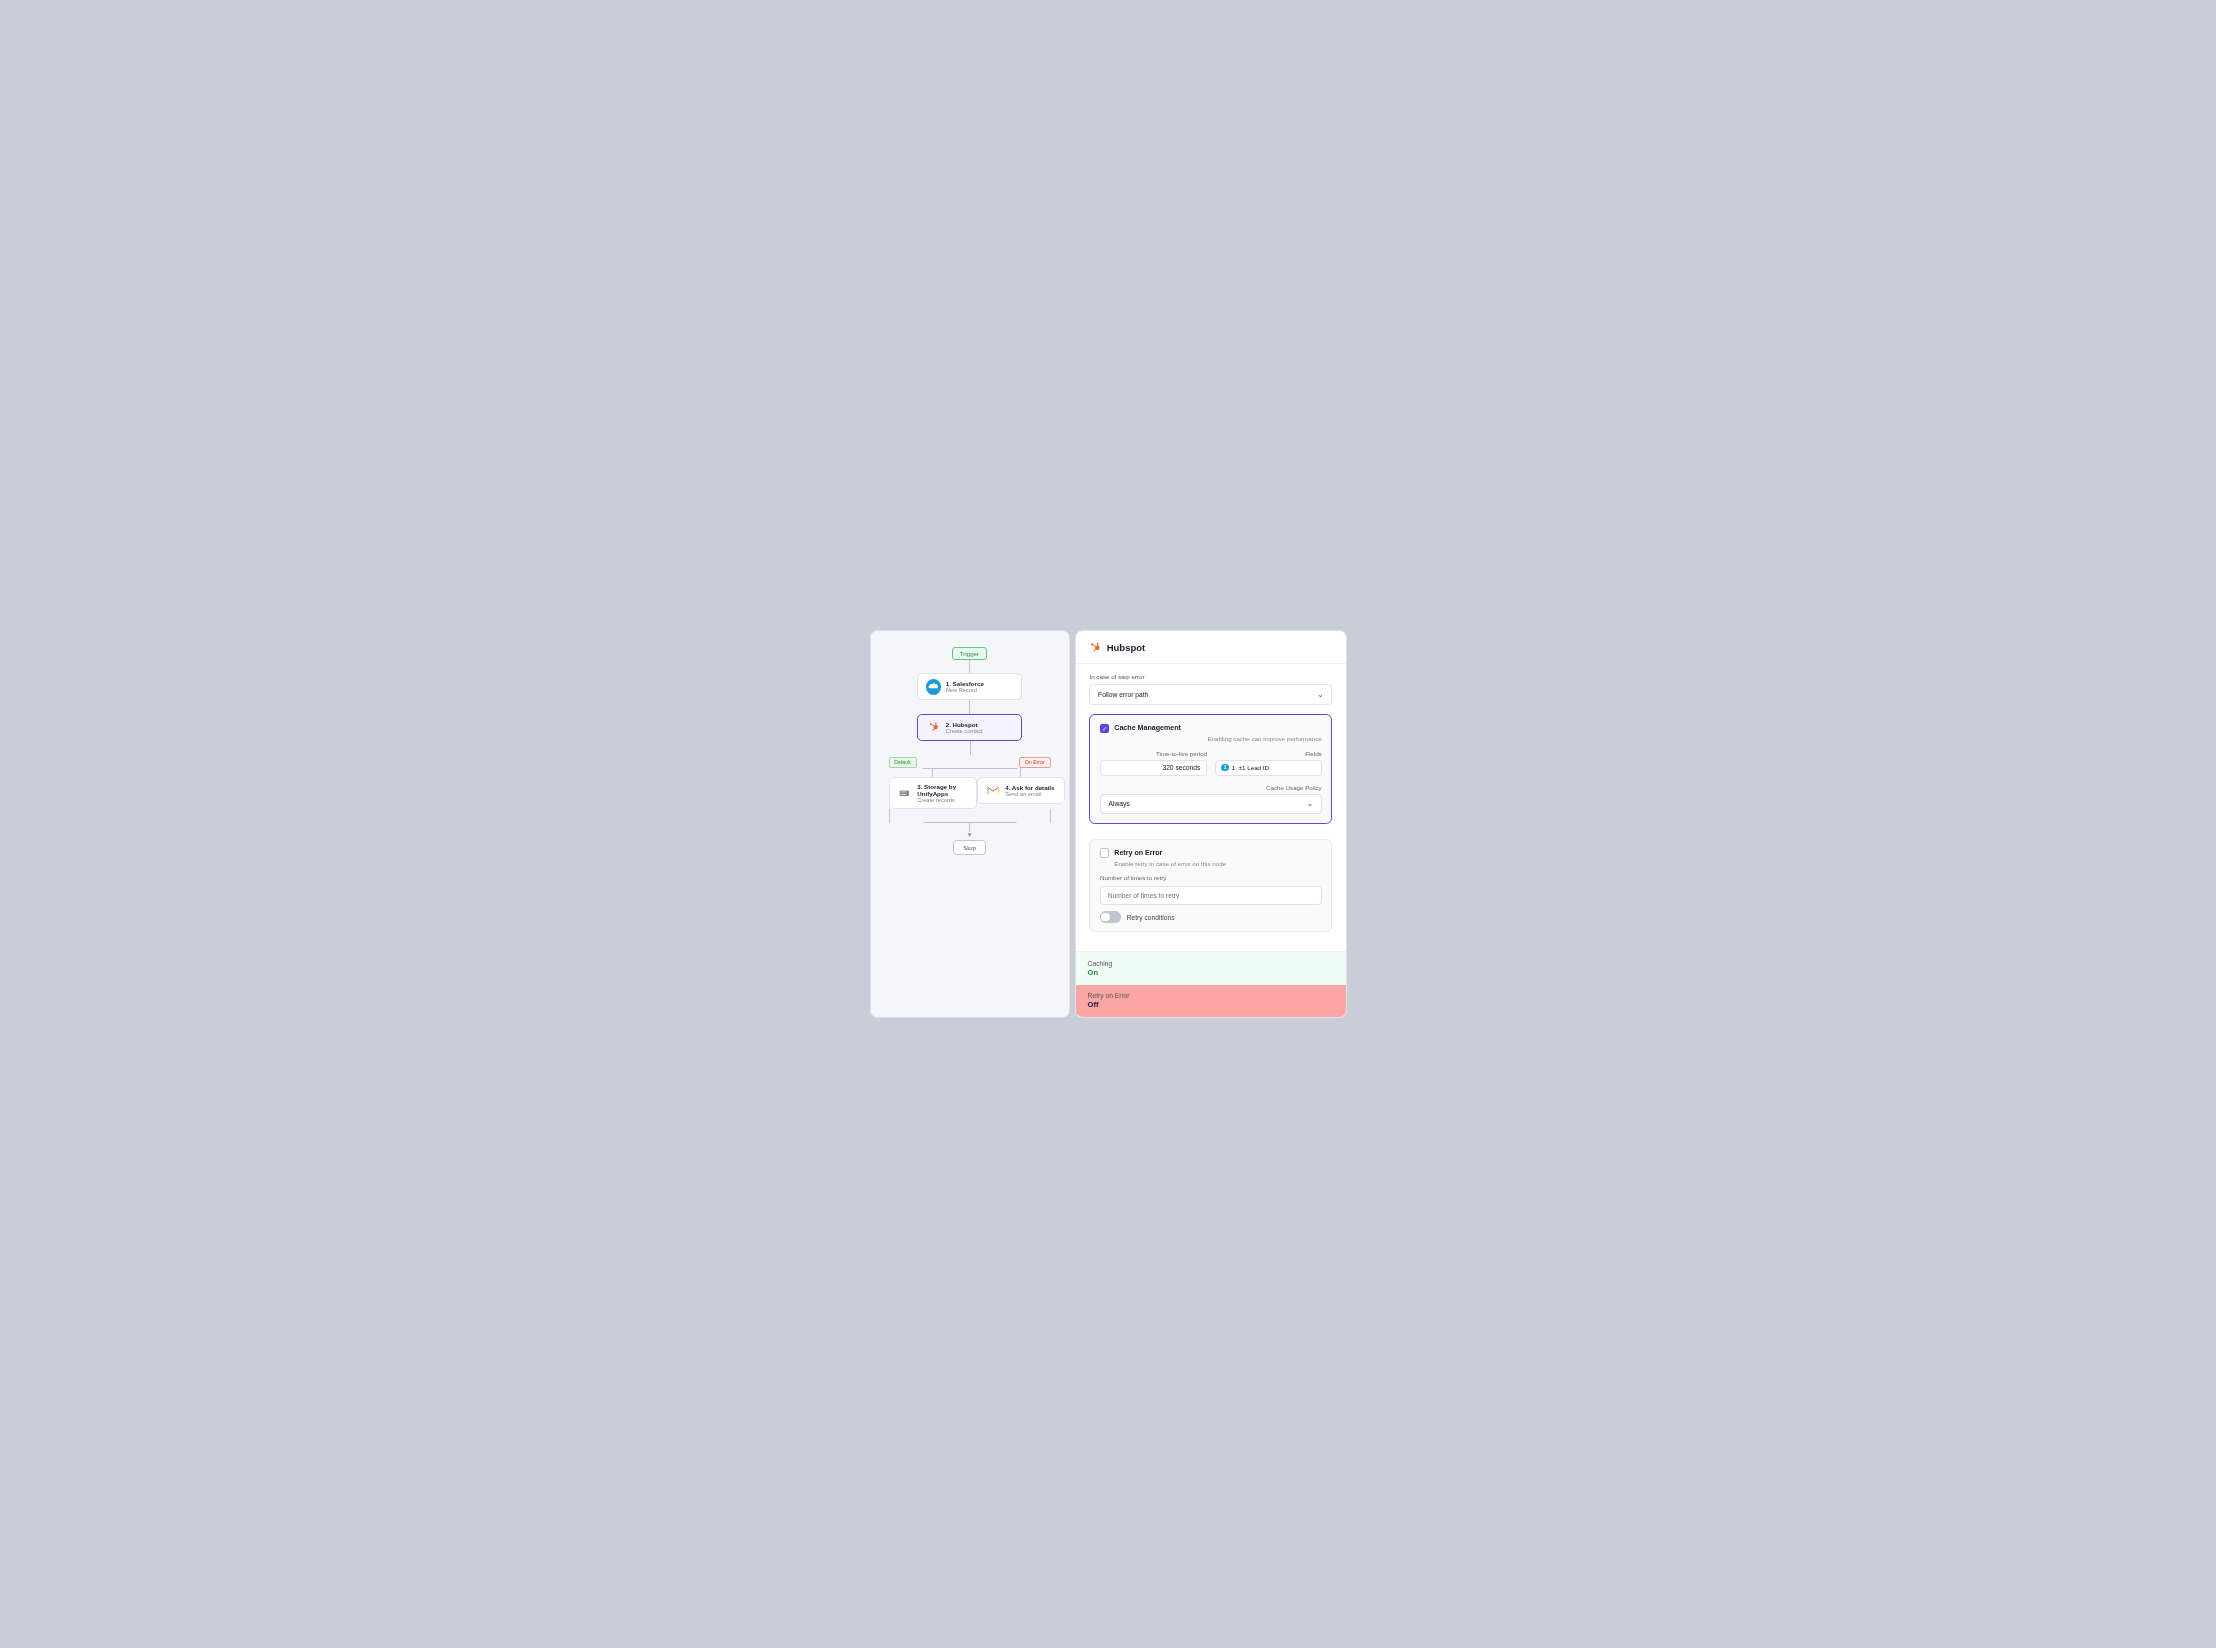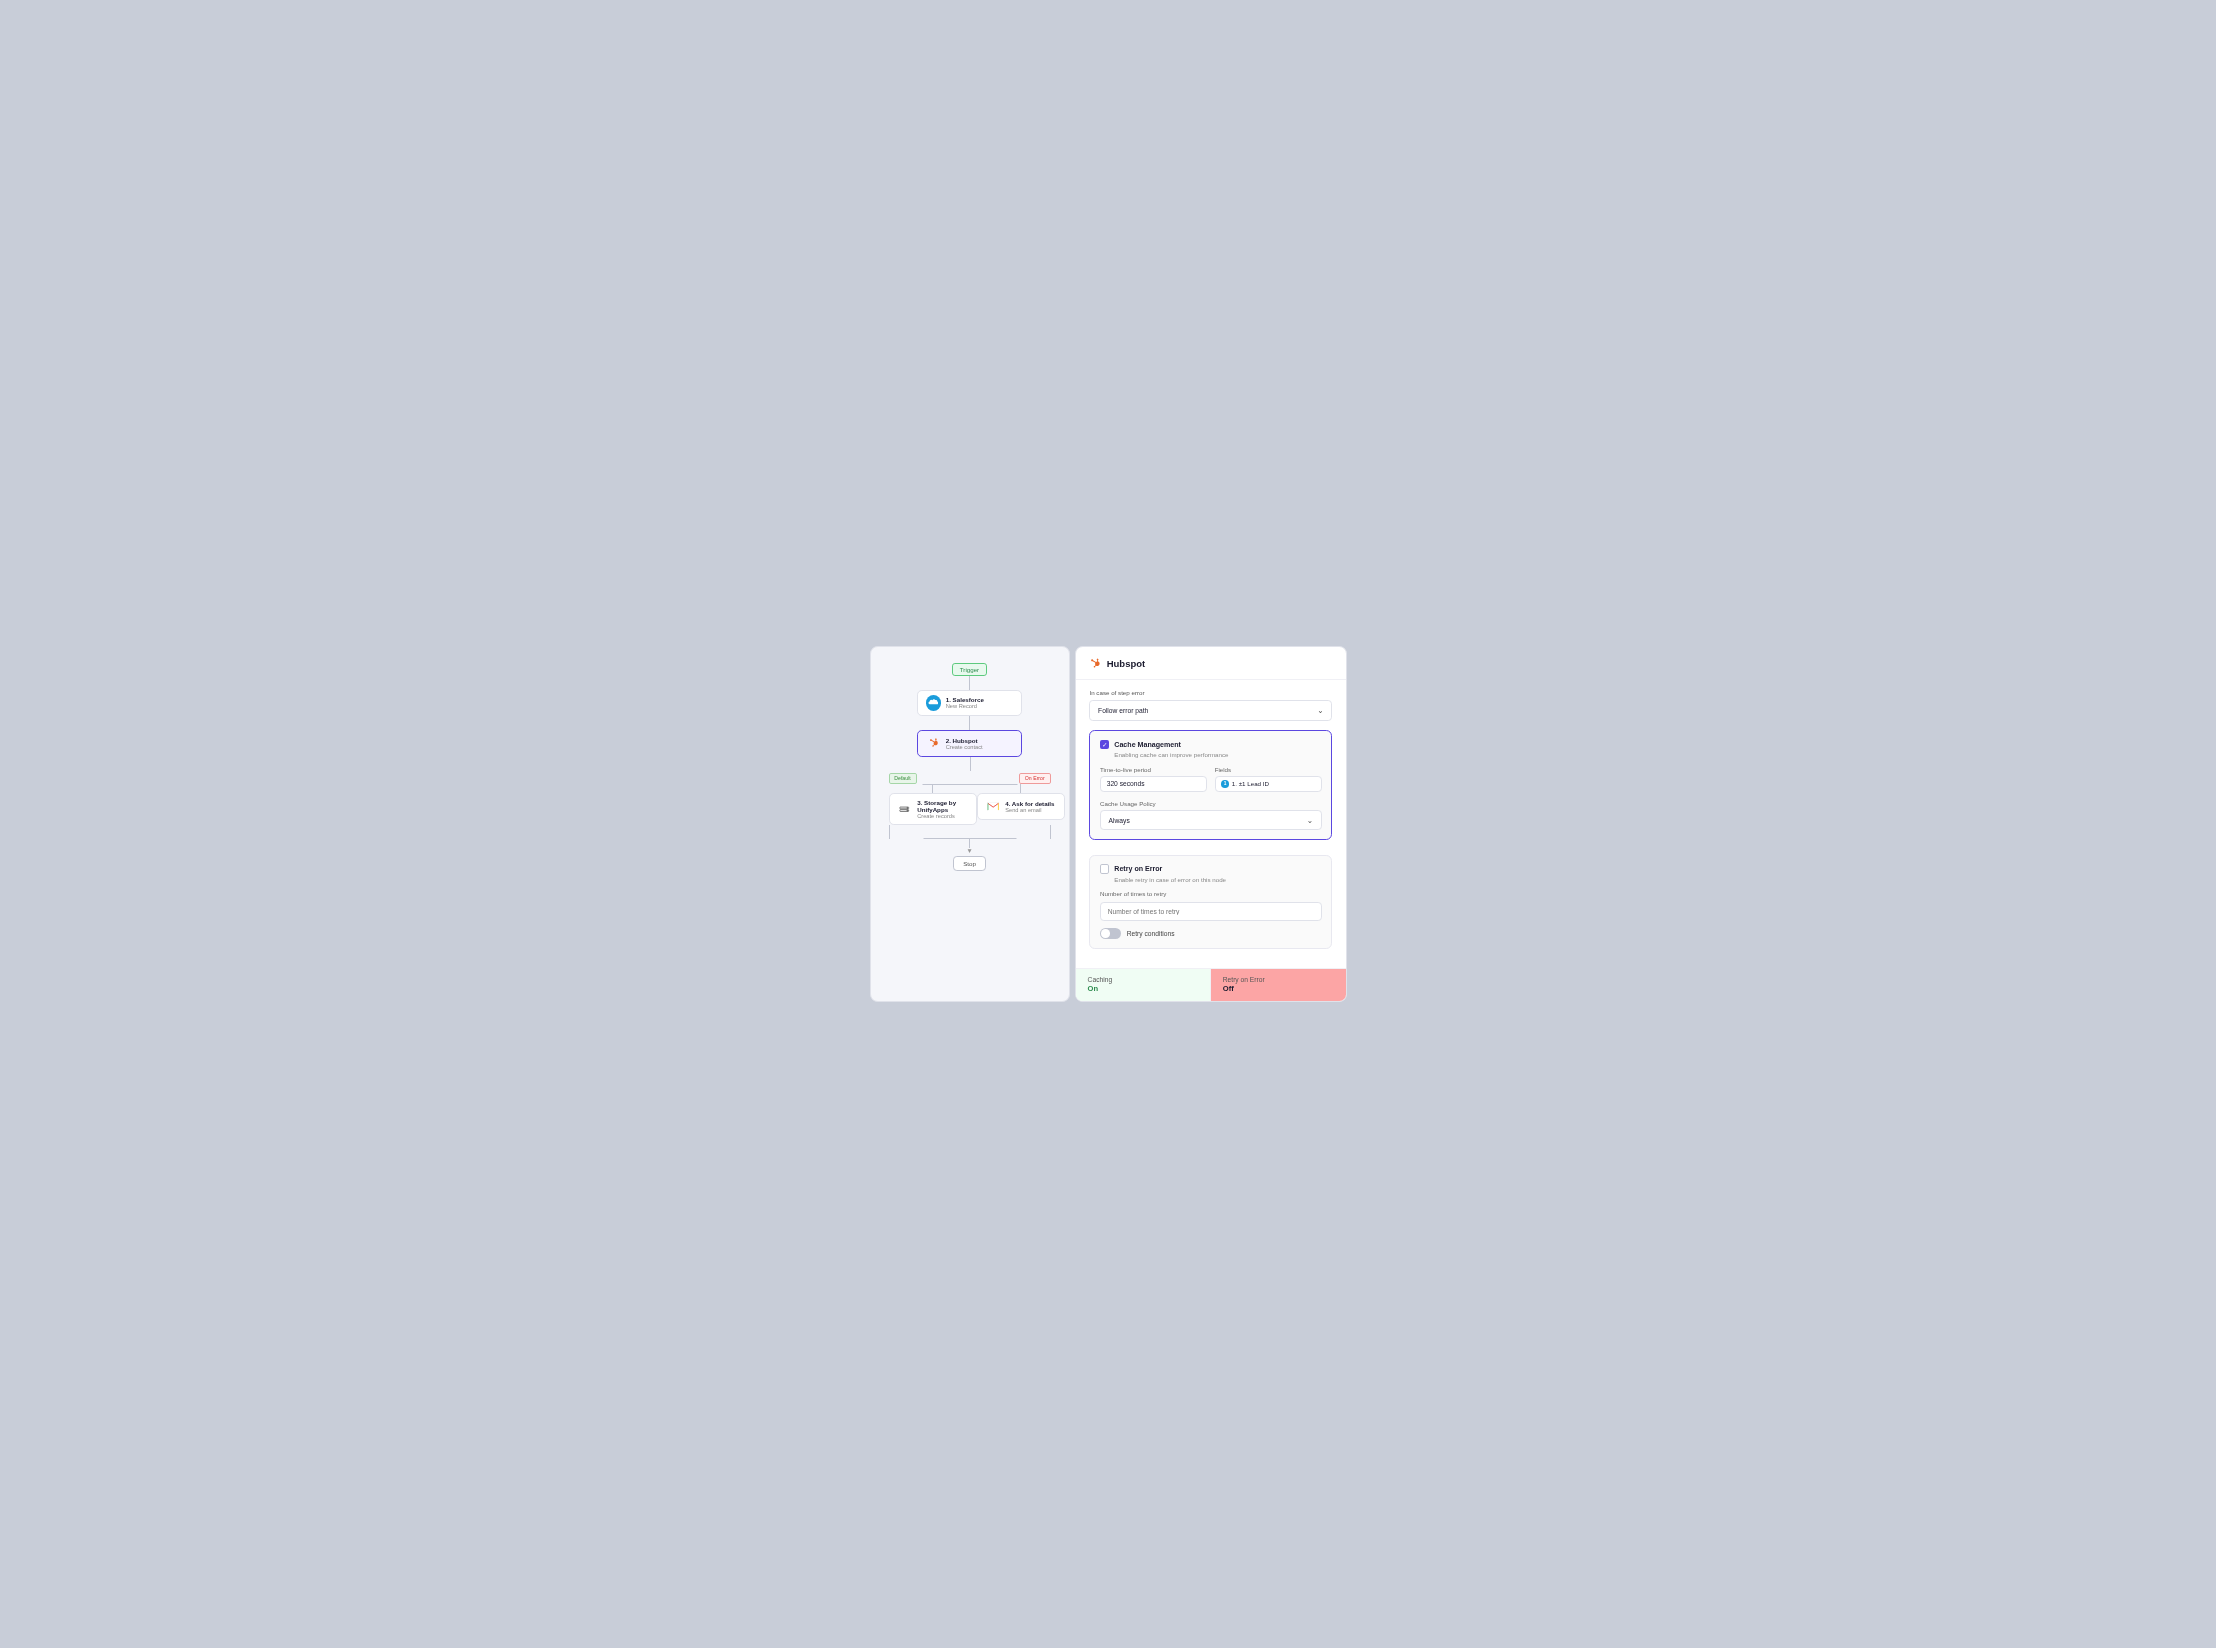--- a/index.html
+++ b/index.html
@@ -252,20 +252,21 @@
     .dropdown-chevron {
       color: #555;
       font-size: 7.6px;
     }
     .cache-card {
       border: 1px solid #5b47e0;
       border-radius: 5.7px;
       padding: 8.6px 9.5px;
       margin-bottom: 15px;
       background: #fafafa;
+      text-align: right;
     }
     .cache-header {
       display: flex;
       align-items: center;
       gap: 4.8px;
       margin-bottom: 1.9px;
     }
     .cache-checkbox {
       width: 9.5px;
       height: 9.5px;
@@ -407,20 +408,21 @@
     }
     .toggle-label {
       font-size: 6.7px;
       color: #444;
     }
 
     
     .right-footer {
       display: flex;
       border-top: 0.5px solid #f0f0f5;
+      flex-direction: column;
     }
     .footer-card {
       flex: 1;
       padding: 7.6px 11.4px;
     }
     .footer-card:first-child {
       border-right: 0.5px solid #f0f0f5;
       background: #f0fdf4;
     }
     .footer-card:last-child {

